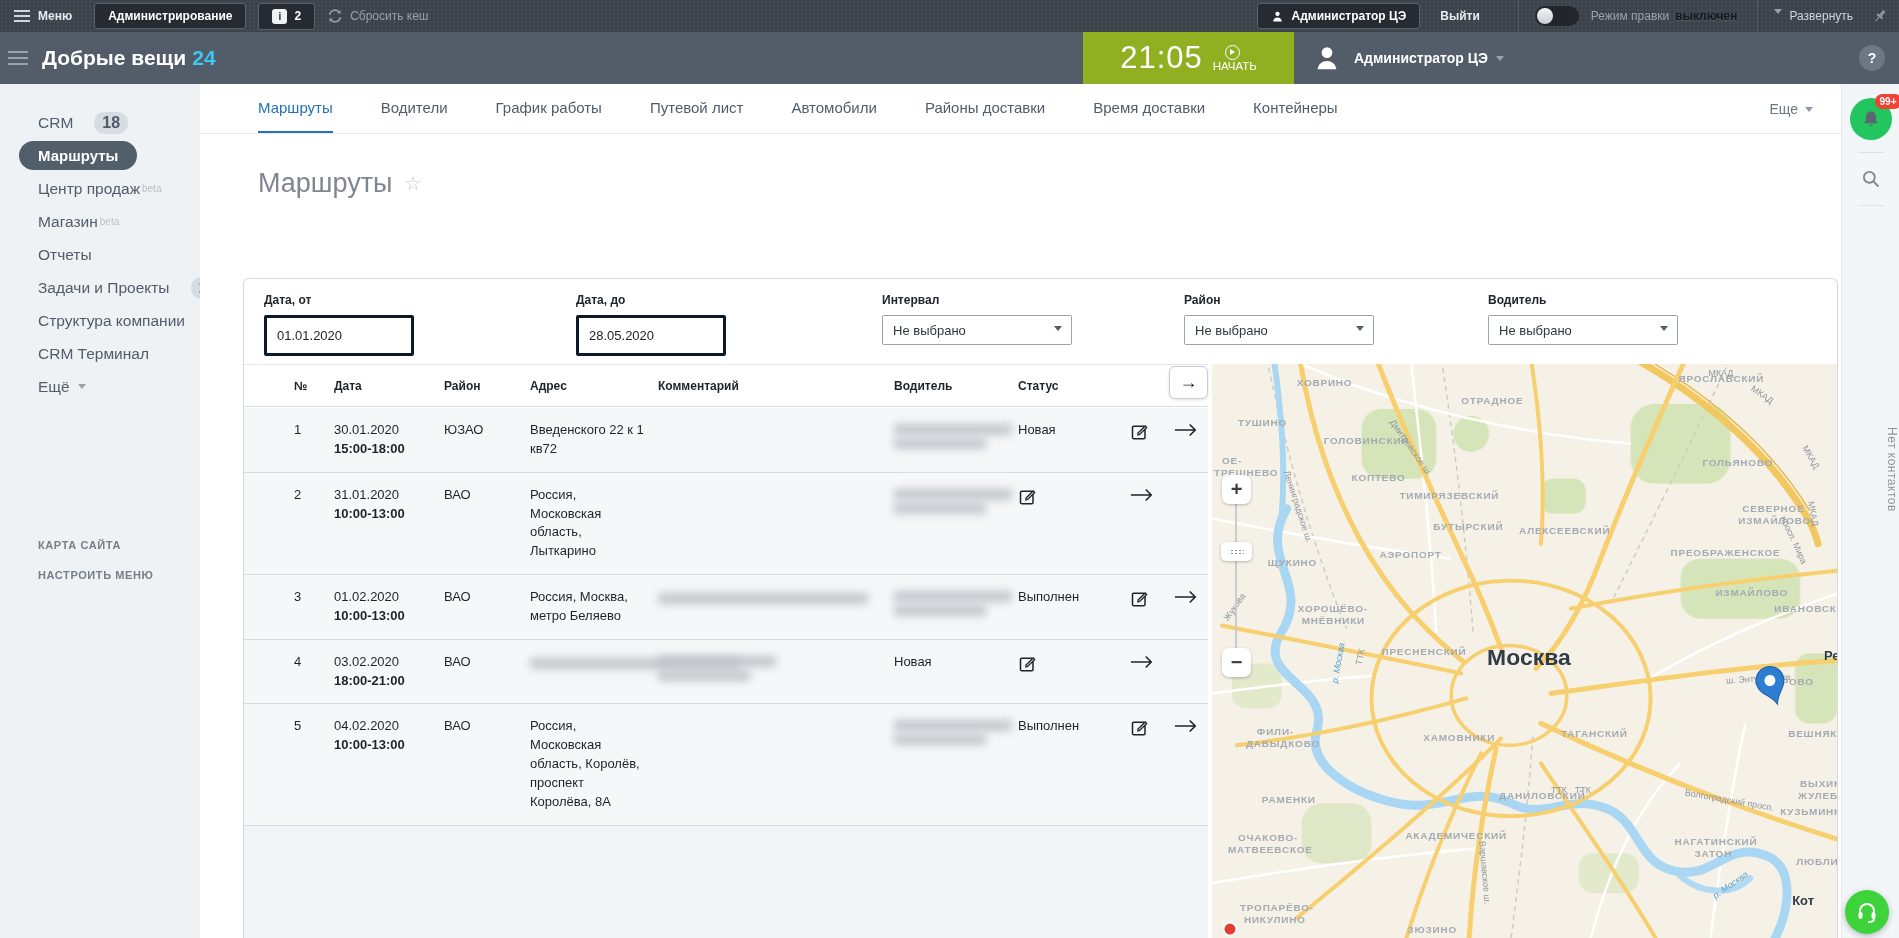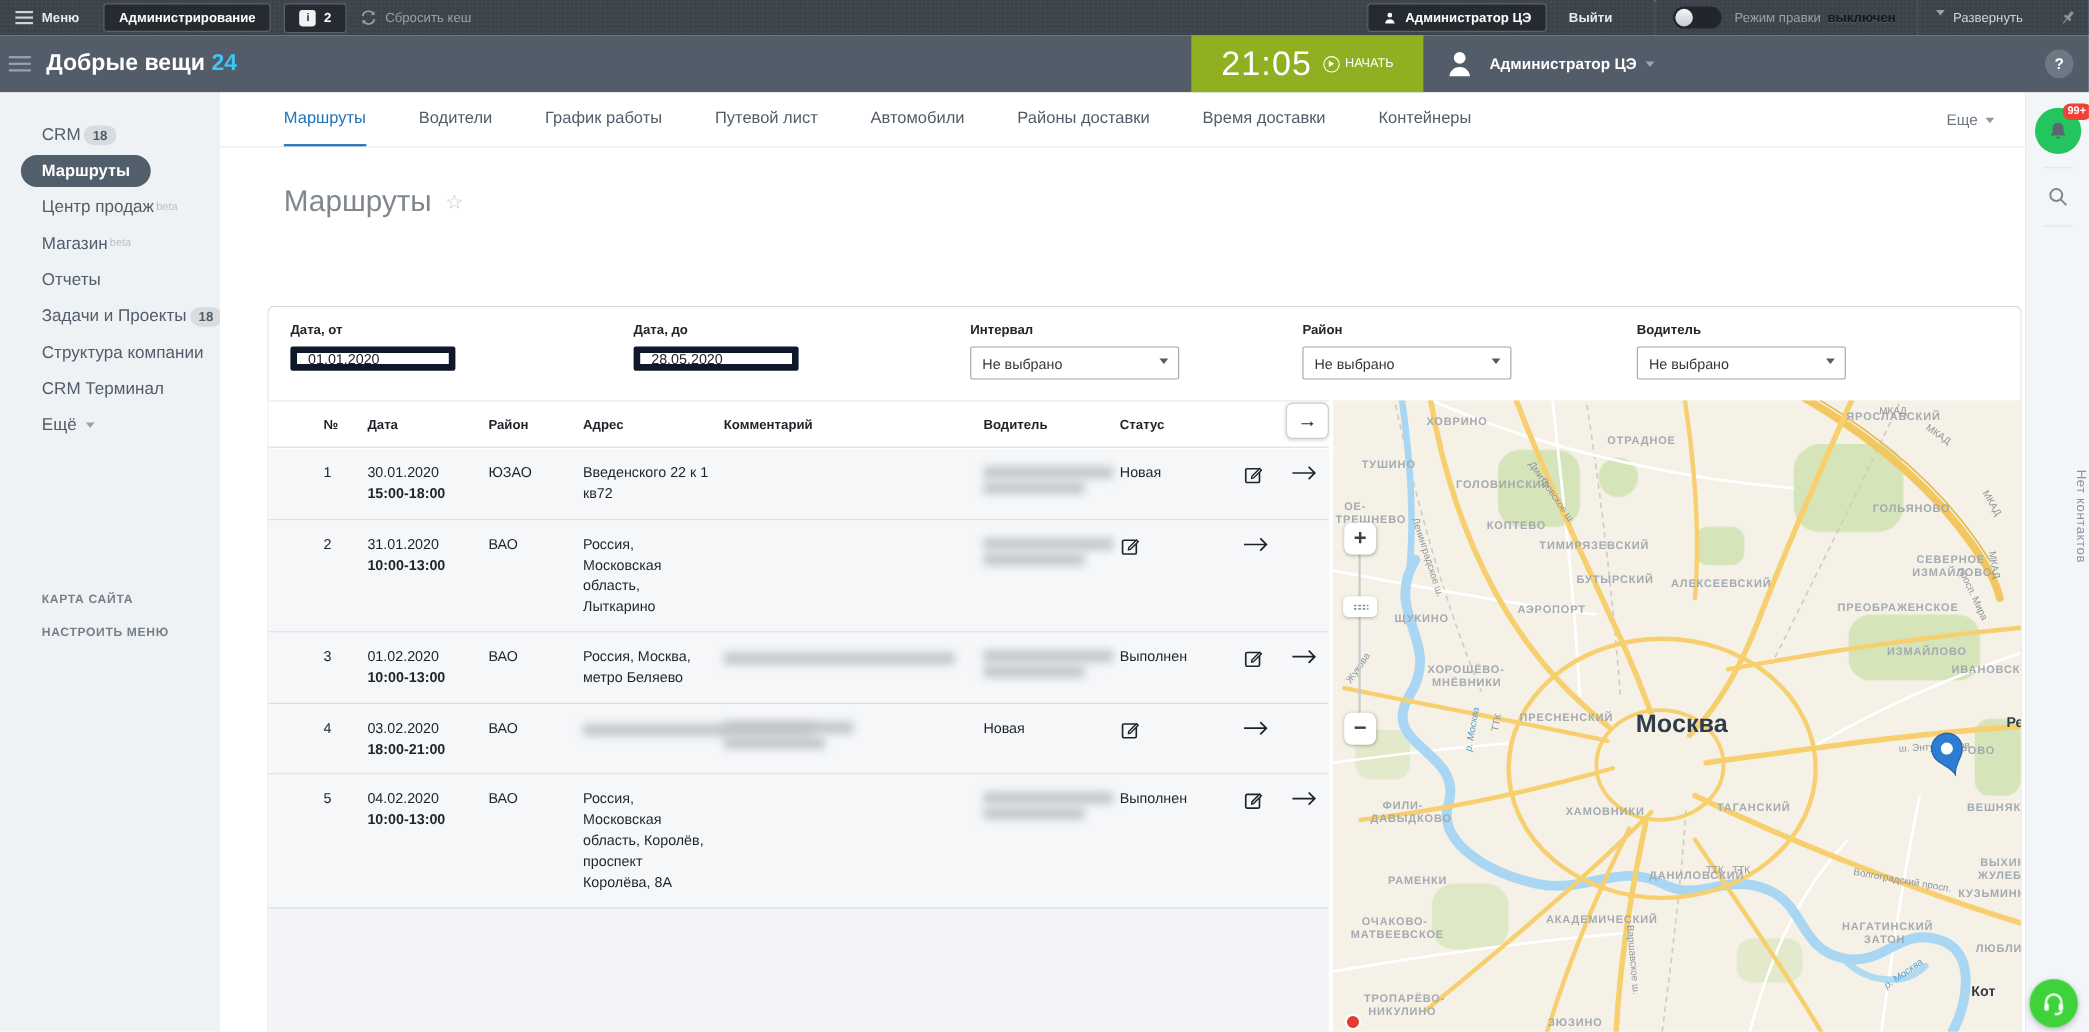--- a/index.html
+++ b/index.html
@@ -25,65 +25,65 @@
   .ab-user-btn svg { margin-right:8px; }
   .ab-logout { font-weight:bold; color:#e8ebee; margin:0 22px 0 8px; cursor:pointer;text-align:right; }
   .ab-sep { width:1px; height:32px; border-left:1px dotted #5f666e; margin:0 16px; }
   .toggle { width:44px; height:20px; background:#22262b; border-radius:10px; position:relative; cursor:pointer; margin-right:12px; }
   .toggle .knob { position:absolute; left:2px; top:2px; width:16px; height:16px; border-radius:50%;
     background:linear-gradient(#f2f4f6,#c9cdd2); }
   .ab-mode { color:#9aa1a8; margin-right:6px; }
   .ab-mode-state { color:#14171a; font-weight:bold; text-shadow:0 1px 0 #565d66; margin-right:4px; }
   .caret { display:inline-block; width:0; height:0; border-left:4px solid transparent; border-right:4px solid transparent;
     border-top:5px solid #9aa1a8; margin-right:7px; }
-  .ab-expand { color:#cfd4d9; margin-right:32px; cursor:pointer; display:flex; }
+  .ab-expand { color:#cfd4d9; margin-right:18px; cursor:pointer; display:flex; }
 
   
   .header { position:absolute; top:32px; left:0; width:100%; height:52px; background:#535c69; display:flex; align-items:center; }
   .h-burger { width:20px; height:14px; border-top:2px solid #99a4b0; border-bottom:2px solid #99a4b0; position:relative; margin:0 14px 0 8px; cursor:pointer; }
   .h-burger:before { content:""; position:absolute; left:0; right:0; top:4px; height:2px; background:#99a4b0; }
   .logo { font-size:21px; font-weight:bold; color:#fff; white-space:nowrap; }
   .logo .suffix { color:#3fc6f5; margin-left:6px; }
   .searchbox { position:absolute; left:215px; top:9px; width:560px; height:34px; background:#606a76; border-radius:17px;
     display:flex; align-items:center; padding:0 14px; }
   .searchbox input { flex:1; background:transparent; border:none; outline:none; color:#e6e9ec; font-size:13px; font-family:"Liberation Sans",sans-serif; }
   .searchbox input::placeholder { color:#aeb5bd; }
   .timer { position:absolute; left:1083px; top:0; width:211px; height:52px; background:#90b022; display:flex; align-items:center; justify-content:center; color:#fff; cursor:pointer; }
   .timer .time { font-size:31px; font-weight:300; letter-spacing:1px; }
-  .timer .start { font-size:11.5px; margin-left:10px; display:flex; align-items:center; }
+  .timer .start { font-size:11.5px; margin-left:10px; display:flex; align-items:center;flex-direction:column; }
   .playcirc { width:15px; height:15px; border:1.5px solid #fff; border-radius:50%; display:inline-flex; align-items:center; justify-content:center; margin-right:5px; }
   .playcirc i { width:0; height:0; border-top:3.5px solid transparent; border-bottom:3.5px solid transparent; border-left:5px solid #fff; margin-left:1px; }
   .h-user { position:absolute; left:1312px; top:0; height:52px; display:flex; align-items:center; cursor:pointer; }
   .h-user .name { color:#fff; font-weight:bold; font-size:14px; margin-left:12px; }
   .h-user .caret { margin-left:8px; border-top-color:#9aa4af; }
   .helpcirc { position:absolute; right:14px; top:13px; width:26px; height:26px; border-radius:50%; background:#6e7884;
     color:#fff; font-weight:bold; font-size:14px; display:flex; align-items:center; justify-content:center; cursor:pointer; }
 
   
   .sidebar { position:absolute; top:84px; left:0; bottom:0; width:200px; background:#eef2f5; padding-top:22px; }
   .sb-item { height:33px; display:flex; align-items:center; padding-left:38px; font-size:15.5px; color:#515d6b; cursor:pointer; white-space:nowrap; }
   .sb-item .pill { background:#535e6b; color:#fff; border-radius:17px; padding:6px 19px; margin-left:-19px; font-weight:bold; font-size:15px; }
-  .sb-badge { background:#d7dce1; color:#525c69; border-radius:10px; font-size:12px; font-weight:bold; padding:2px 8px; margin-left:3px; }
+  .sb-badge { background:#d7dce1; color:#525c69; border-radius:10px; font-size:16px; font-weight:bold; padding:2px 8px; margin-left:21px; }
   .sb-beta { font-size:10px; color:#b9bfc6; vertical-align:super; margin-left:2px; }
   .sb-caret { display:inline-block; width:0; height:0; border-left:4px solid transparent; border-right:4px solid transparent; border-top:5px solid #9aa3ac; margin-left:8px; }
   .sb-foot { position:absolute; left:38px; font-size:11px; font-weight:bold; color:#747f8a; letter-spacing:.6px; cursor:pointer; }
 
   
   .main { position:absolute; top:84px; left:200px; right:58px; bottom:0; background:#fff; }
   .tabsbar { height:50px; border-bottom:1px solid #e8eaed; display:flex; align-items:stretch; padding-left:58px; position:relative; }
   .tab { display:flex; align-items:center; margin-right:48px; font-size:15px; color:#525c69; cursor:pointer; border-bottom:2px solid transparent; white-space:nowrap; }
   .tab.active { color:#2272b8; border-bottom-color:#2272b8; }
   .tab-more { position:absolute; right:28px; top:0; height:50px; display:flex; align-items:center; color:#6e7883; font-size:14px; cursor:pointer; }
   .pagetitle { margin:34px 0 0 58px; font-size:27px; color:#7f868e; display:flex; align-items:center; }
   .pagetitle .star { font-size:19px; color:#c3c9ce; margin-left:12px; cursor:pointer; }
 
   .panel { position:absolute; left:43px; right:3px; top:194px; bottom:0; border:1px solid #d5d9dd; border-bottom:none; border-radius:6px 6px 0 0; background:#fff; }
   .fg { position:absolute; top:14px; }
   .fg .flabel { font-size:12px; font-weight:bold; color:#22262a; margin-bottom:8px; }
-  .finput { width:150px; height:22px; border:6px solid #0f172a; border-radius:2px; font-size:13px; color:#22262a; padding:0 10px; font-family:"Liberation Sans",sans-serif; background:#fff; }
+  .finput { width:150px; height:41px; border:3px solid #0f172a; border-radius:2px; font-size:13px; color:#22262a; padding:0 10px; font-family:"Liberation Sans",sans-serif; background:#fff; }
   .fselect { position:relative; width:190px; height:30px; border:1px solid #9da3a9; border-radius:2px; background:#fff; font-size:13px; color:#33383d; display:flex; align-items:center; padding:0 10px; cursor:pointer; }
   .fselect .chev { position:absolute; right:9px; top:10px; width:0; height:0; border-left:4px solid transparent; border-right:4px solid transparent; border-top:5px solid #555b61; }
 
   
   .grid-header { position:absolute; top:85px; left:0; width:964px; height:43px; background:#fff; border-top:1px solid #e4e7ea; border-bottom:1px solid #d6dadd;
     display:grid; grid-template-columns:40px 110px 86px 128px 236px 124px 112px 44px 34px; padding-left:50px; align-items:center;
     font-size:12px; font-weight:bold; color:#1f2329; }
   .rows { position:absolute; top:129px; left:0; width:964px; bottom:0; background:#f2f4f7; overflow:hidden; }
   .row { display:grid; grid-template-columns:40px 110px 86px 128px 236px 124px 112px 44px 34px; padding:13px 0 13px 50px;
     border-bottom:1px solid #d8dbdf; font-size:13px; color:#1f2329; line-height:1.45; background:#f5f7f9; }

